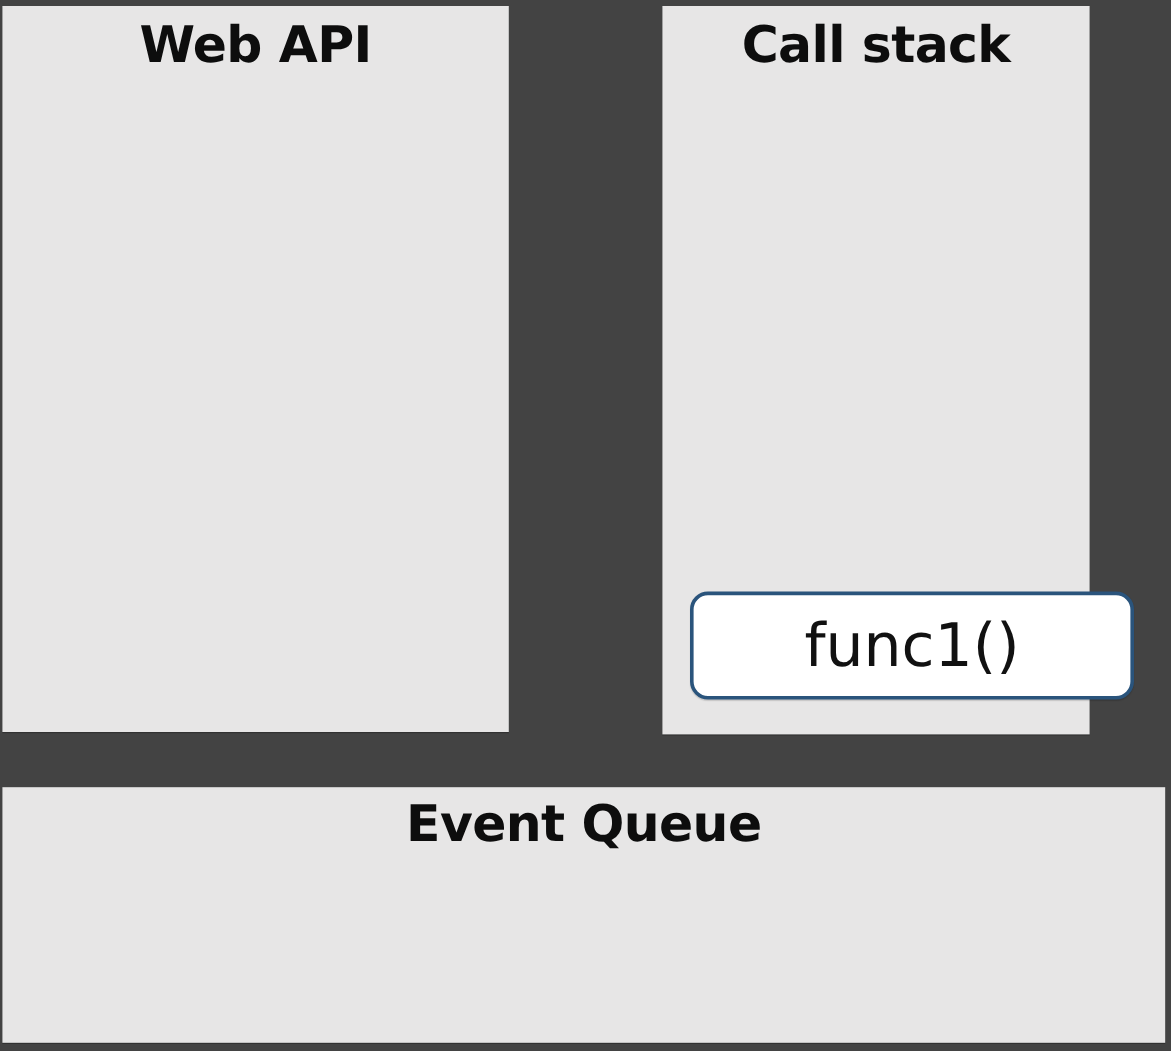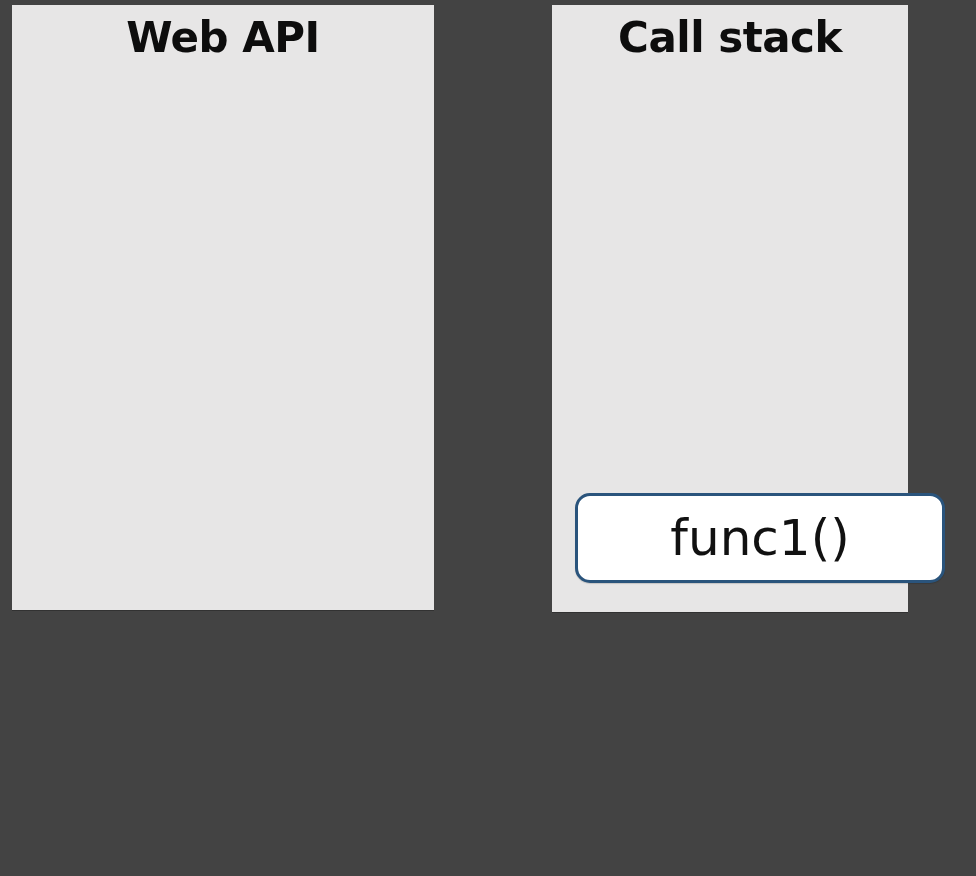--- a/index.html
+++ b/index.html
@@ -29,21 +29,21 @@
     margin:0;
     padding-top:8px;
     text-align:center;
     font-size:42px;
     font-weight:bold;
     letter-spacing:-0.5px;
     color:var(--title-text);
     user-select:none;
   }
   .panel--web-api{
-    left:12px; top:5px; width:422px; height:605px;
+    left:2px; top:5px; width:422px; height:605px;
   }
   .panel--call-stack{
     left:552px; top:5px; width:356px; height:607px;
   }
   .panel--event-queue{
     left:2px; top:656px; width:969px; height:213px;
   }
   .panel--event-queue .panel-title{ padding-top:6px; }
   .stack-frame{
     position:absolute;
@@ -67,14 +67,17 @@
 
   <section class="panel panel--web-api">
     <h2 class="panel-title">Web API</h2>
   </section>
 
   <section class="panel panel--call-stack">
     <h2 class="panel-title">Call stack</h2>
     <div class="stack-frame">func1()</div>
   </section>
 
+  <section class="panel panel--event-queue">
+    <h2 class="panel-title">Event Queue</h2>
+  </section>
 
 </div>
 
 </body></html>

